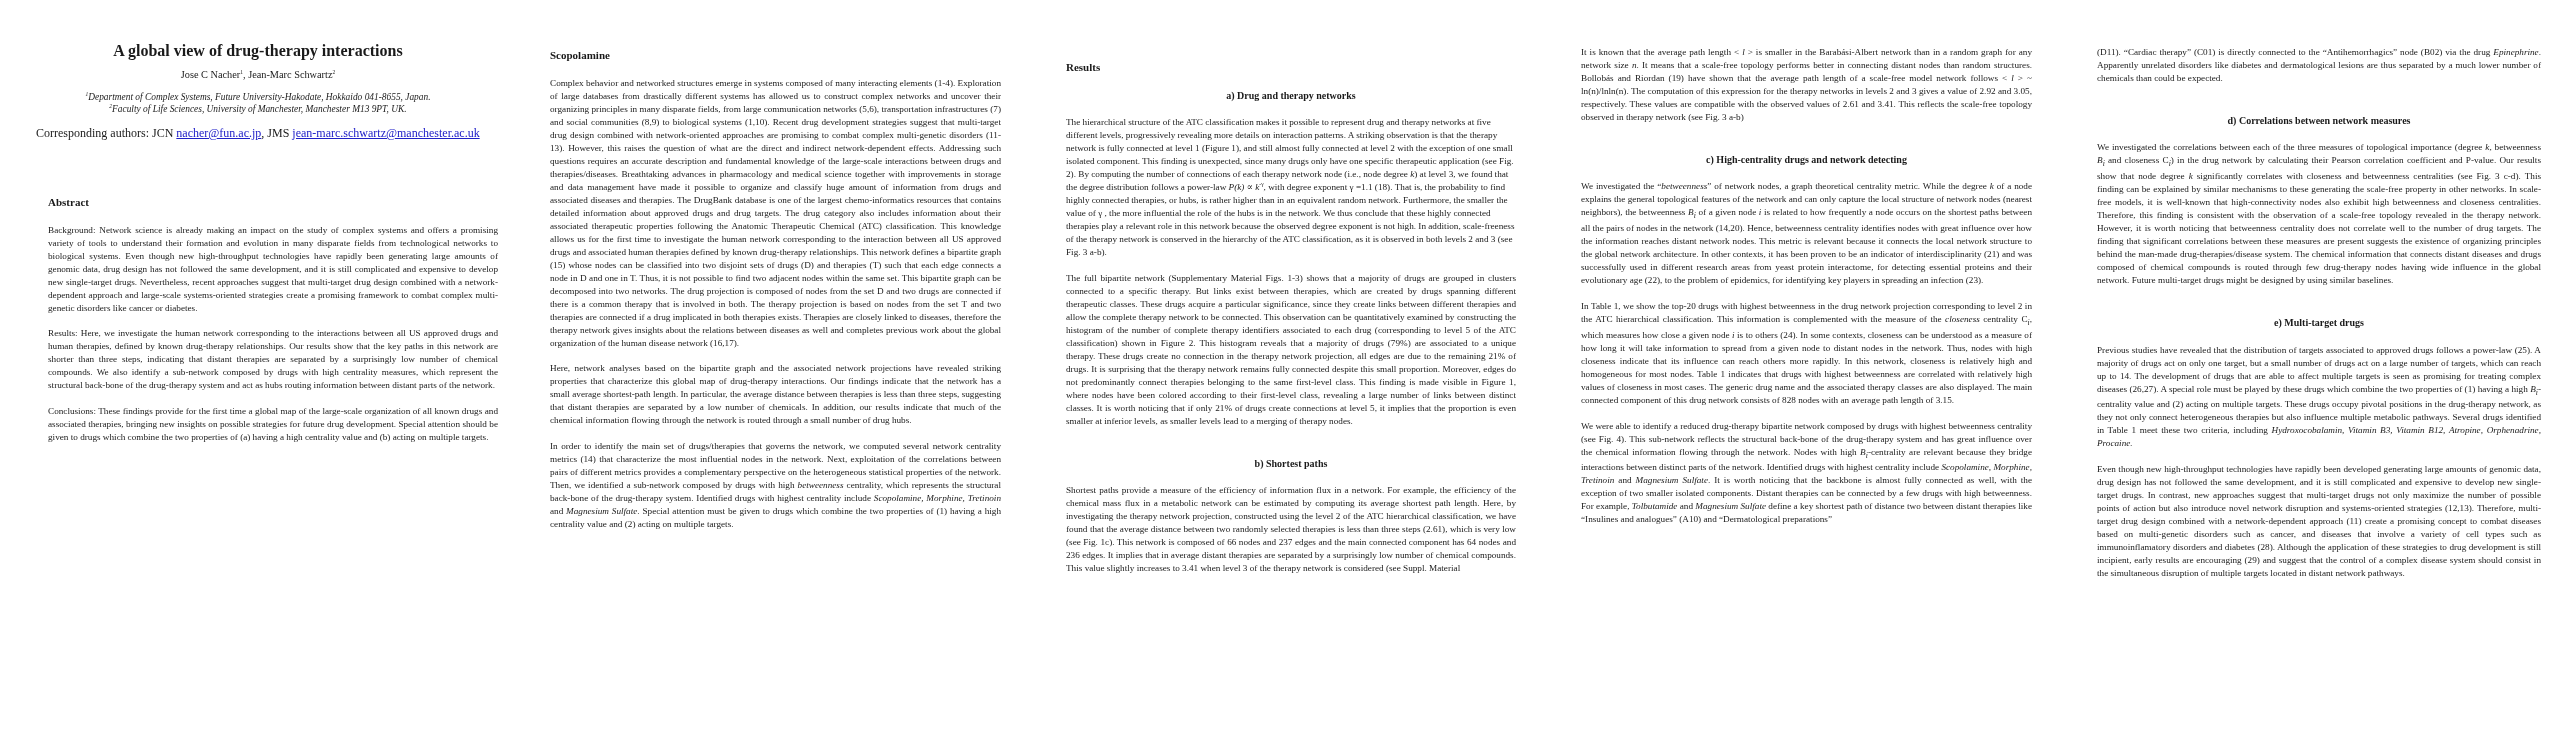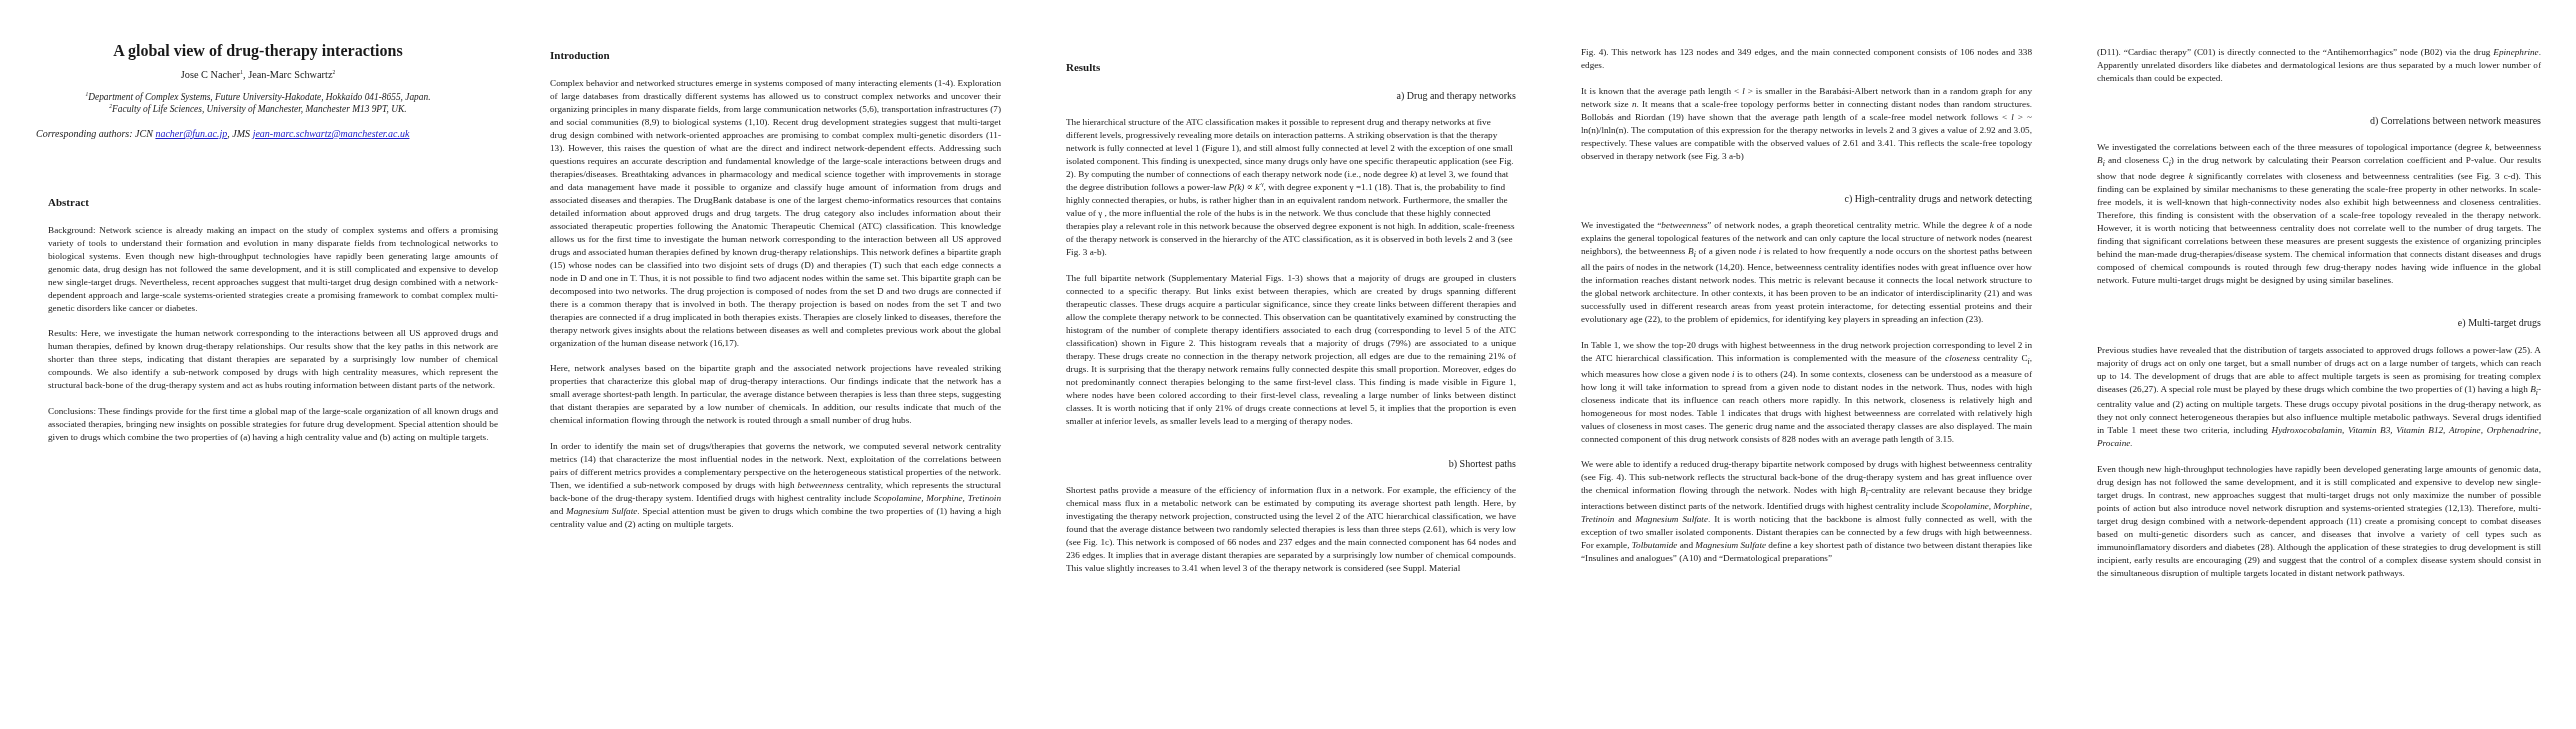--- a/index.html
+++ b/index.html
@@ -6,24 +6,24 @@
   body {
     width:2576px; height:729px; overflow:hidden; position:relative;
     font-family:"Liberation Serif","DejaVu Serif",serif; color:#1a1a1a;
   }
   .page { position:absolute; top:0; height:729px; }
   .col { position:absolute; font-size:9.2px; line-height:13px; text-align:justify; }
   .col p { margin:0 0 12.8px 0; }
   .h1 { font-size:16px; font-weight:bold; text-align:center; margin:0; }
   .authors { font-size:10.3px; text-align:center; }
   .affil { font-size:9.4px; font-style:italic; text-align:center; line-height:11.5px; }
-  .corr { font-size:10px; font-style:italic; }
+  .corr { font-size:12px; }
   .corr a { color:#2020c8; text-decoration:underline; }
   .sec { font-size:11px; font-weight:bold; margin:0 0 14.6px 0; text-align:left; }
-  .sub { font-size:10px; font-weight:normal; margin:0 0 14.6px 0; text-align:right; }
+  .sub { font-size:10px; font-weight:bold; margin:0 0 14.6px 0; text-align:center; }
   i { font-style:italic; }
   sup { font-size:5.5px; vertical-align:super; line-height:0; }
 </style>
 </head>
 <body>
 
 <div class="page" style="left:0;width:515px;">
   <div class="col" style="left:36px;top:44px;width:444px;">
     <h1 class="h1">A global view of drug-therapy interactions</h1>
     <div class="authors" style="margin-top:11px;">
@@ -41,42 +41,41 @@
   <div class="col" style="left:48px;top:196px;width:450px;">
     <div class="sec">Abstract</div>
     <p>Background: Network science is already making an impact on the study of complex systems and offers a promising variety of tools to understand their formation and evolution in many disparate fields from technological networks to biological systems. Even though new high-throughput technologies have rapidly been generating large amounts of genomic data, drug design has not followed the same development, and it is still complicated and expensive to develop new single-target drugs. Nevertheless, recent approaches suggest that multi-target drug design combined with a network-dependent approach and large-scale systems-oriented strategies create a promising framework to combat complex multi-genetic disorders like cancer or diabetes.</p>
     <p>Results: Here, we investigate the human network corresponding to the interactions between all US approved drugs and human therapies, defined by known drug-therapy relationships. Our results show that the key paths in this network are shorter than three steps, indicating that distant therapies are separated by a surprisingly low number of chemical compounds. We also identify a sub-network composed by drugs with high centrality measures, which represent the structural back-bone of the drug-therapy system and act as hubs routing information between distant parts of the network.</p>
     <p>Conclusions: These findings provide for the first time a global map of the large-scale organization of all known drugs and associated therapies, bringing new insights on possible strategies for future drug development. Special attention should be given to drugs which combine the two properties of (a) having a high centrality value and (b) acting on multiple targets.</p>
   </div>
 </div>
 
 <div class="page" style="left:515px;width:515px;">
   <div class="col" style="left:35px;top:49px;width:451px;">
-    <div class="sec">Introduction</div>
+    <div class="sec">Scopolamine</div>
     <p>Complex behavior and networked structures emerge in systems composed of many interacting elements (1-4). Exploration of large databases from drastically different systems has allowed us to construct complex networks and uncover their organizing principles in many disparate fields, from large communication networks (5,6), transportation infrastructures (7) and social communities (8,9) to biological systems (1,10). Recent drug development strategies suggest that multi-target drug design combined with network-oriented approaches are promising to combat complex multi-genetic disorders (11-13). However, this raises the question of what are the direct and indirect network-dependent effects. Addressing such questions requires an accurate description and fundamental knowledge of the large-scale interactions between drugs and therapies/diseases. Breathtaking advances in pharmacology and medical science together with improvements in storage and data management have made it possible to organize and classify huge amount of information from drugs and associated diseases and therapies. The DrugBank database is one of the largest chemo-informatics resources that contains detailed information about approved drugs and drug targets. The drug category also includes information about their associated therapeutic properties following the Anatomic Therapeutic Chemical (ATC) classification. This knowledge allows us for the first time to investigate the human network corresponding to the interaction between all US approved drugs and associated human therapies defined by known drug-therapy relationships. This network defines a bipartite graph (15) whose nodes can be classified into two disjoint sets of drugs (D) and therapies (T) such that each edge connects a node in D and one in T. Thus, it is not possible to find two adjacent nodes within the same set. This bipartite graph can be decomposed into two networks. The drug projection is composed of nodes from the set D and two drugs are connected if there is a common therapy that is involved in both. The therapy projection is based on nodes from the set T and two therapies are connected if a drug implicated in both therapies exists. Therapies are closely linked to diseases, therefore the therapy network gives insights about the relations between diseases as well and completes previous work about the global organization of the human disease network (16,17).</p>
     <p>Here, network analyses based on the bipartite graph and the associated network projections have revealed striking properties that characterize this global map of drug-therapy interactions. Our findings indicate that the network has a small average shortest-path length. In particular, the average distance between therapies is less than three steps, suggesting that distant therapies are separated by a low number of chemicals. In addition, our results indicate that much of the chemical information flowing through the network is routed through a small number of drug hubs.</p>
     <p><span>In order to identify the main set of drugs/therapies that governs the network, we computed several network centrality metrics (14) that characterize the most influential nodes in the network. Next, exploitation of the correlations between pairs of different metrics provides a complementary perspective on the heterogeneous statistical properties of the network. Then, we identified a sub-network composed by drugs with high </span><i>betweenness</i><span> centrality, which represents the structural back-bone of the drug-therapy system. Identified drugs with highest centrality include </span><i>Scopolamine, Morphine, Tretinoin</i><span> and </span><i>Magnesium Sulfate</i><span>. Special attention must be given to drugs which combine the two properties of (1) having a high centrality value and (2) acting on multiple targets.</span></p>
   </div>
 </div>
 
 <div class="page" style="left:1030px;width:515px;">
   <div class="col" style="left:36px;top:61px;width:450px;">
     <div class="sec">Results</div>
     <div class="sub">a) Drug and therapy networks</div>
     <p style="text-align:left;"><span>The hierarchical structure of the ATC classification makes it possible to represent drug and therapy networks at five different levels, progressively revealing more details on interaction patterns. A striking observation is that the therapy network is fully connected at level 1 (Figure 1), and still almost fully connected at level 2 with the exception of one small isolated component. This finding is unexpected, since many drugs only have one specific therapeutic application (see Fig. 2). By computing the number of connections of each therapy network node (i.e., node degree </span><i>k</i><span>) at level 3, we found that the degree distribution follows a power-law </span><i>P(k) ∝ k</i><sup>-γ</sup><span>, with degree exponent γ =1.1 (18). That is, the probability to find highly connected therapies, or hubs, is rather higher than in an equivalent random network. Furthermore, the smaller the value of γ , the more influential the role of the hubs is in the network. We thus conclude that these highly connected therapies play a relevant role in this network because the observed degree exponent is not high. In addition, scale-freeness of the therapy network is conserved in the hierarchy of the ATC classification, as it is observed in both levels 2 and 3 (see Fig. 3 a-b).</span></p>
     <p>The full bipartite network (Supplementary Material Figs. 1-3) shows that a majority of drugs are grouped in clusters connected to a specific therapy. But links exist between therapies, which are created by drugs spanning different therapeutic classes. These drugs acquire a particular significance, since they create links between different therapies and allow the complete therapy network to be connected. This observation can be quantitatively examined by constructing the histogram of the number of complete therapy identifiers associated to each drug (corresponding to level 5 of the ATC classification) shown in Figure 2. This histogram reveals that a majority of drugs (79%) are associated to a unique therapy. These drugs create no connection in the therapy network projection, all edges are due to the remaining 21% of drugs. It is surprising that the therapy network remains fully connected despite this small proportion. Moreover, edges do not predominantly connect therapies belonging to the same first-level class. This finding is made visible in Figure 1, where nodes have been colored according to their first-level class, revealing a large number of links between distinct classes. It is worth noticing that if only 21% of drugs create connections at level 5, it implies that the proportion is even smaller at inferior levels, as smaller levels lead to a merging of therapy nodes.</p>
     <div style="height:16px;"></div>
     <div class="sub">b) Shortest paths</div>
     <p>Shortest paths provide a measure of the efficiency of information flux in a network. For example, the efficiency of the chemical mass flux in a metabolic network can be estimated by computing its average shortest path length. Here, by investigating the therapy network projection, constructed using the level 2 of the ATC hierarchical classification, we have found that the average distance between two randomly selected therapies is less than three steps (2.61), which is very low (see Fig. 1c). This network is composed of 66 nodes and 237 edges and the main connected component has 64 nodes and 236 edges. It implies that in average distant therapies are separated by a surprisingly low number of chemical compounds. This value slightly increases to 3.41 when level 3 of the therapy network is considered (see Suppl. Material</p>
   </div>
 </div>
 
 <div class="page" style="left:1546px;width:515px;">
   <div class="col" style="left:35px;top:46px;width:451px;">
-    <p>Fig. 4). This network has 123 nodes and 349 edges, and the main connected component consists of 106 nodes and 338 edges.</p>
     <p><span>It is known that the average path length &lt; </span><i>l</i><span> &gt; is smaller in the Barabási-Albert network than in a random graph for any network size </span><i>n</i><span>. It means that a scale-free topology performs better in connecting distant nodes than random structures. Bollobás and Riordan (19) have shown that the average path length of a scale-free model network follows &lt; </span><i>l</i><span> &gt; ~ ln(n)/lnln(n). The computation of this expression for the therapy networks in levels 2 and 3 gives a value of 2.92 and 3.05, respectively. These values are compatible with the observed values of 2.61 and 3.41. This reflects the scale-free topology observed in therapy network (see Fig. 3 a-b)</span></p>
     <div style="height:16px;"></div>
     <div class="sub">c) High-centrality drugs and network detecting</div>
     <p><span>We investigated the “</span><i>betweenness</i><span>” of network nodes, a graph theoretical centrality metric. While the degree </span><i>k</i><span> of a node explains the general topological features of the network and can only capture the local structure of network nodes (nearest neighbors), the betweenness </span><i>B</i><sub><i>i</i></sub><span> of a given node </span><i>i</i><span> is related to how frequently a node occurs on the shortest paths between all the pairs of nodes in the network (14,20). Hence, betweenness centrality identifies nodes with great influence over how the information reaches distant network nodes. This metric is relevant because it connects the local network structure to the global network architecture. In other contexts, it has been proven to be an indicator of interdisciplinarity (21) and was successfully used in different research areas from yeast protein interactome, for detecting essential proteins and their evolutionary age (22), to the problem of epidemics, for identifying key players in spreading an infection (23).</span></p>
     <p><span>In Table 1, we show the top-20 drugs with highest betweenness in the drug network projection corresponding to level 2 in the ATC hierarchical classification. This information is complemented with the measure of the </span><i>closeness</i><span> centrality C</span><sub><i>i</i></sub><span>, which measures how close a given node </span><i>i</i><span> is to others (24). In some contexts, closeness can be understood as a measure of how long it will take information to spread from a given node to distant nodes in the network. Thus, nodes with high closeness indicate that its influence can reach others more rapidly. In this network, closeness is relatively high and homogeneous for most nodes. Table 1 indicates that drugs with highest betweenness are correlated with relatively high values of closeness in most cases. The generic drug name and the associated therapy classes are also displayed. The main connected component of this drug network consists of 828 nodes with an average path length of 3.15.</span></p>
     <p><span>We were able to identify a reduced drug-therapy bipartite network composed by drugs with highest betweenness centrality (see Fig. 4). This sub-network reflects the structural back-bone of the drug-therapy system and has great influence over the chemical information flowing through the network. Nodes with high </span><i>B</i><sub><i>i</i></sub><span>-centrality are relevant because they bridge interactions between distinct parts of the network. Identified drugs with highest centrality include </span><i>Scopolamine, Morphine, Tretinoin</i><span> and </span><i>Magnesium Sulfate</i><span>. It is worth noticing that the backbone is almost fully connected as well, with the exception of two smaller isolated components. Distant therapies can be connected by a few drugs with high betweenness. For example, </span><i>Tolbutamide</i><span> and </span><i>Magnesium Sulfate</i><span> define a key shortest path of distance two between distant therapies like “Insulines and analogues” (A10) and “Dermatological preparations”</span></p>
   </div>
 </div>
 
 <div class="page" style="left:2061px;width:515px;">

